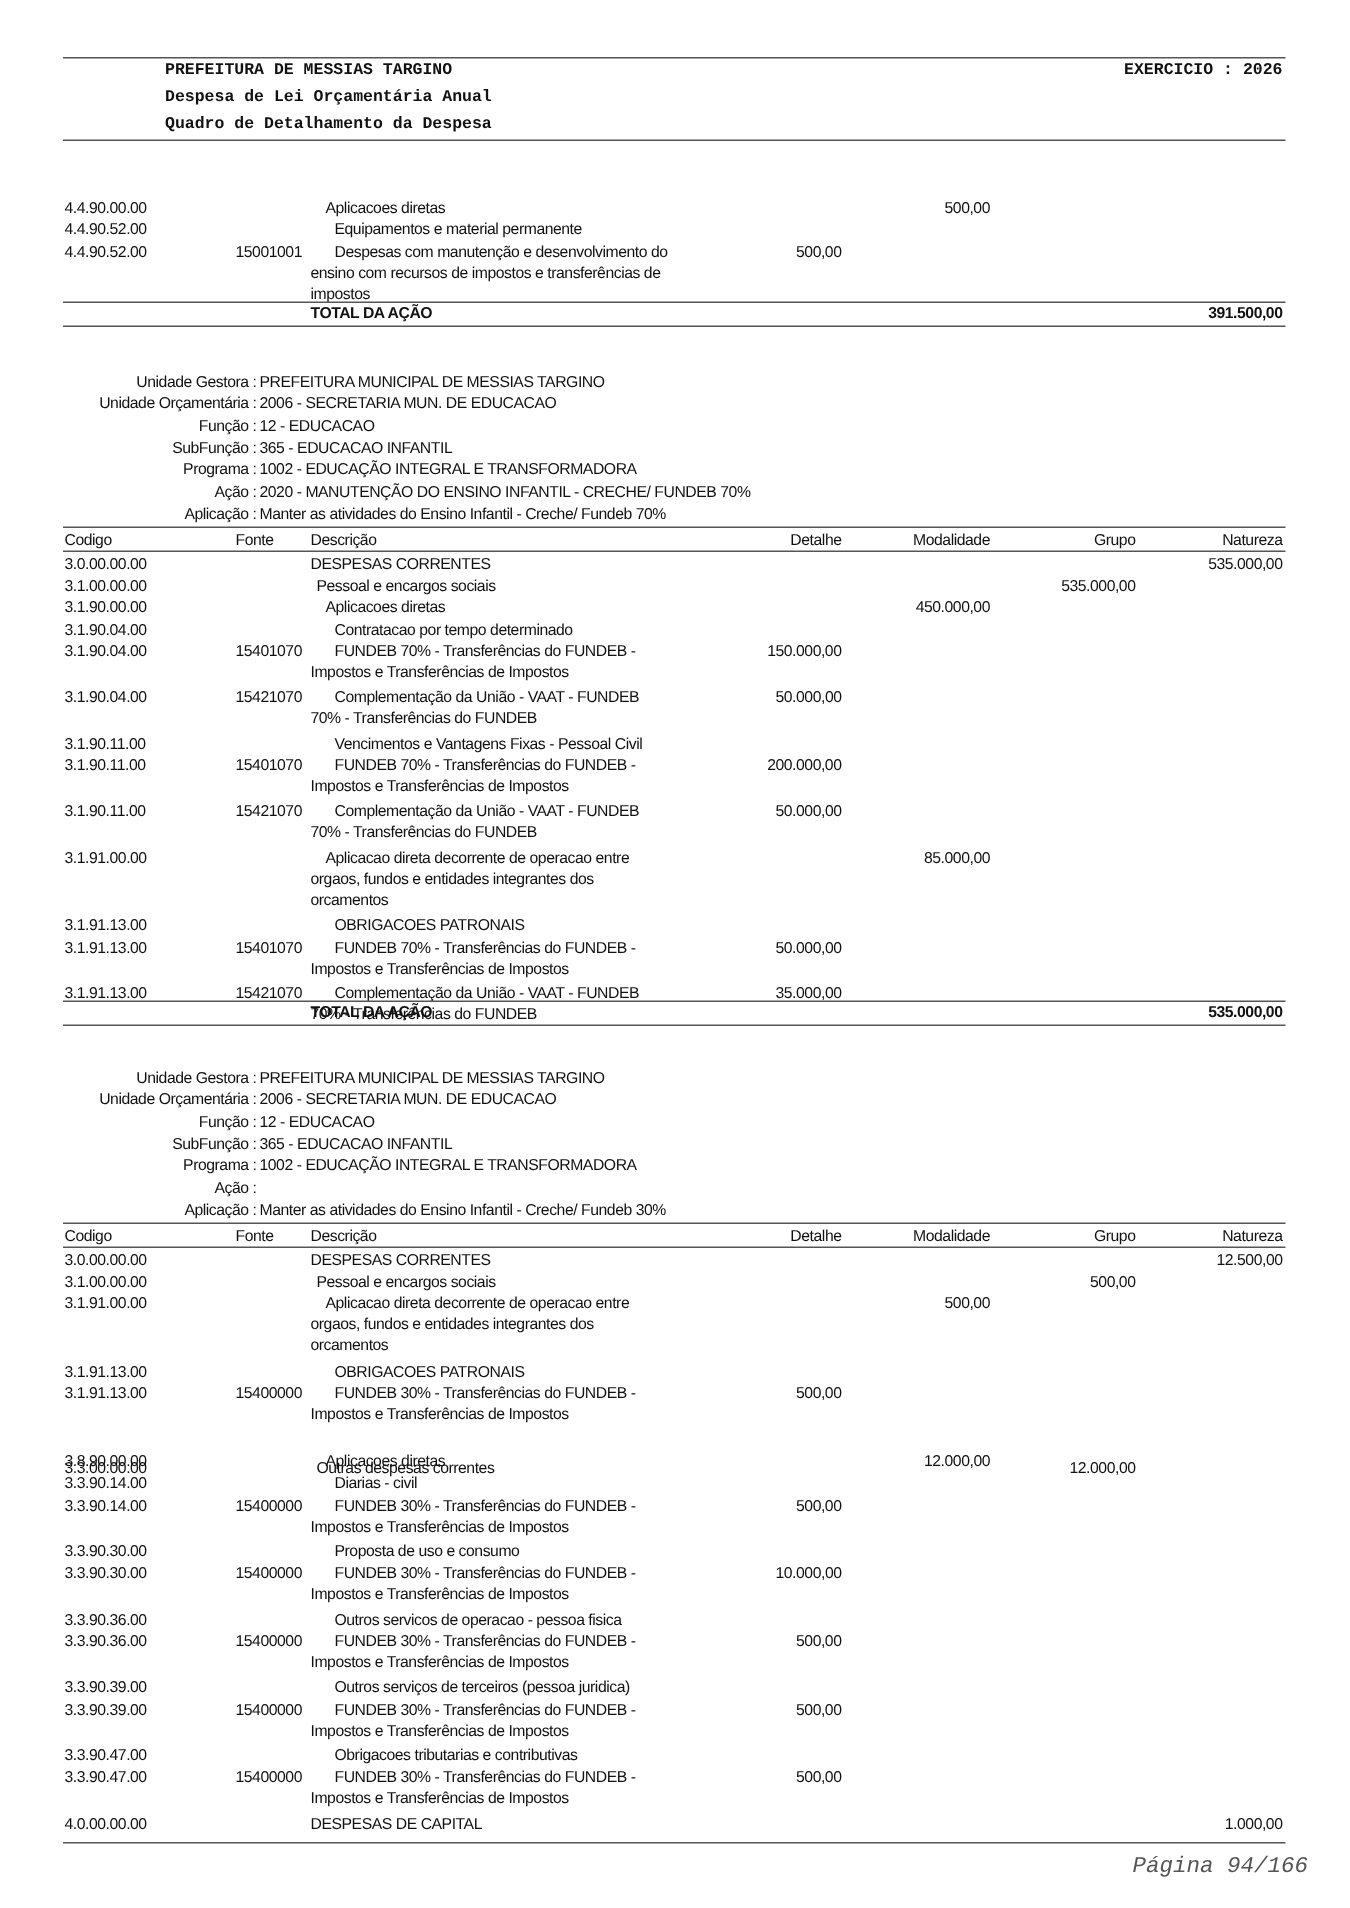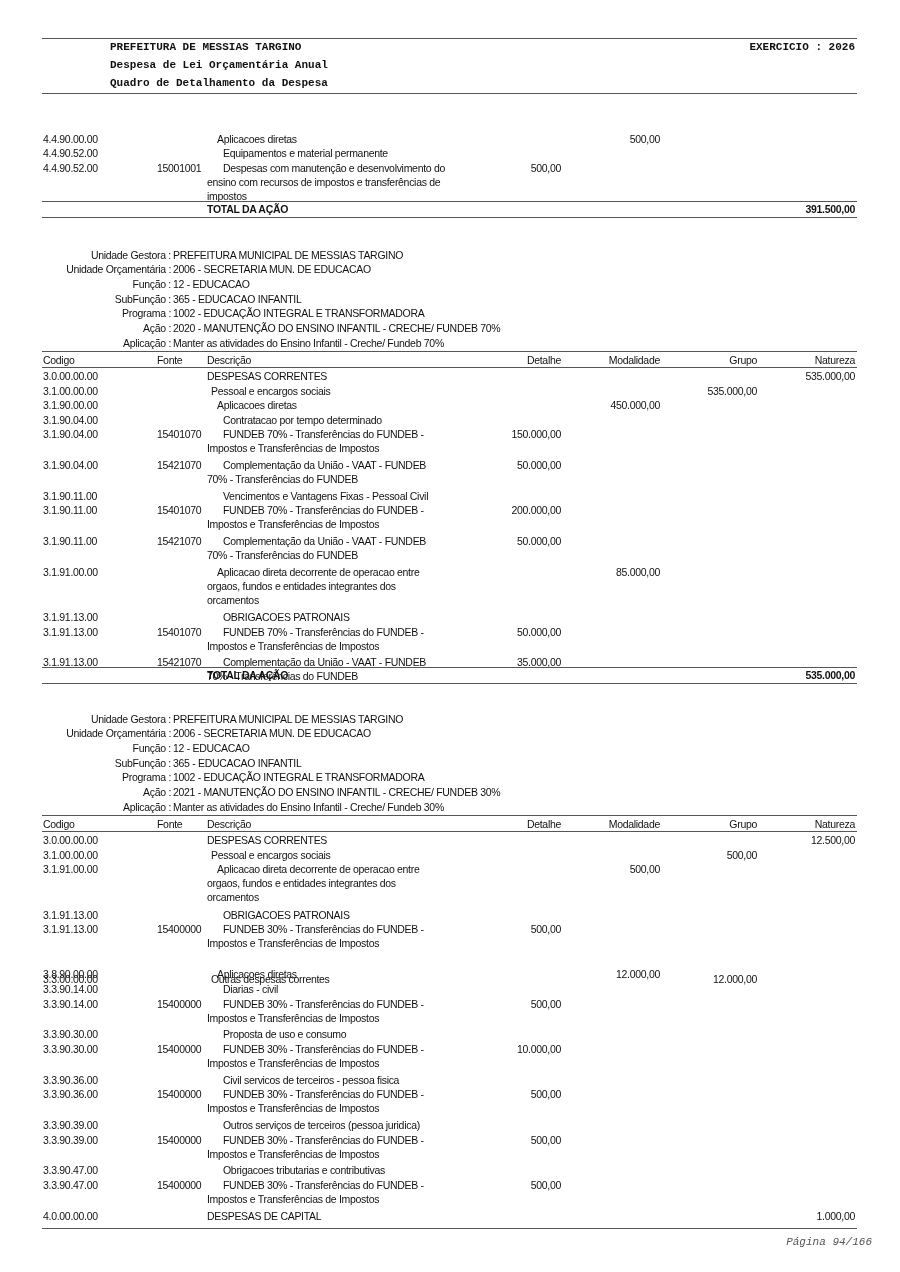--- a/index.html
+++ b/index.html
@@ -2,21 +2,21 @@
 <html><head>
 <meta charset="utf-8">
 <style>
   html, body { margin: 0; padding: 0; background: #ffffff; }
   body { width: 900px; height: 1272px; position: relative; overflow: hidden; color: #111; }
   .page { position: absolute; left: 0; top: 0; width: 900px; height: 1272px; }
 
   .hr { position: absolute; left: 42px; width: 815px; height: 0; border-top: 1.5px solid #555; }
 
   .hdr { position: absolute; font-family: "Liberation Mono", "DejaVu Sans Mono", monospace; font-weight: bold; font-size: 11px; color: #111; letter-spacing: 0; }
-  .footer { position: absolute; font-family: "Liberation Mono", "DejaVu Sans Mono", monospace; font-style: italic; font-size: 11px; color: #555; }
+  .footer { position: absolute; font-family: "Liberation Mono", "DejaVu Sans Mono", monospace; font-style: italic; font-size: 15px; color: #555; }
 
   .sans { font-family: "Liberation Sans", "DejaVu Sans", sans-serif; font-size: 10.5px; letter-spacing: -0.3px; }
 
   .row { position: absolute; left: 42px; width: 815px; height: 14px; line-height: 14px; }
   .row span { position: absolute; top: 0; white-space: nowrap; }
   .c-code { left: 1px; }
   .c-fonte { left: 96px; margin-left: 19px; }
   .c-desc { left: 165px; }
   .c-det { right: 296px; text-align: right; }
   .c-mod { right: 197px; text-align: right; }
@@ -218,21 +218,20 @@
     <div class="meta" style="top:756px; left:0; width:900px;">
       <span class="lbl">SubFunção :</span>
       <span class="val">365 - EDUCACAO INFANTIL</span>
     </div>
     <div class="meta" style="top:770px; left:0; width:900px;">
       <span class="lbl">Programa :</span>
       <span class="val">1002 - EDUCAÇÃO INTEGRAL E TRANSFORMADORA</span>
     </div>
     <div class="meta" style="top:785px; left:0; width:900px;">
       <span class="lbl">Ação :</span>
-      <span class="val">2021 - MANUTENÇÃO DO ENSINO INFANTIL - CRECHE/ FUNDEB 30%</span>
     </div>
     <div class="meta" style="top:800px; left:0; width:900px;">
       <span class="lbl">Aplicação :</span>
       <span class="val">Manter as atividades do Ensino Infantil - Creche/ Fundeb 30%</span>
     </div>
 
     <div class="hr" style="top:815px;"></div>
     <div class="row th" style="top:817px;">
       <span class="c-code">Codigo</span>
       <span class="c-fonte">Fonte</span>
@@ -300,21 +299,21 @@
         </div>
         <div class="row" style="top: 1041.9px;">
           <span class="c-code">3.3.90.30.00</span>
           <span class="c-fonte">15400000</span>
           <span class="c-desc ind3">FUNDEB 30% - Transferências do FUNDEB -</span>
           <span class="c-det">10.000,00</span>
           <span class="wrap">Impostos e Transferências de Impostos</span>
         </div>
         <div class="row" style="top: 1072.6px;">
           <span class="c-code">3.3.90.36.00</span>
-          <span class="c-desc ind3">Civil servicos de terceiros - pessoa fisica</span>
+          <span class="c-desc ind3">Outros servicos de operacao - pessoa fisica</span>
         </div>
         <div class="row" style="top: 1087.2px;">
           <span class="c-code">3.3.90.36.00</span>
           <span class="c-fonte">15400000</span>
           <span class="c-desc ind3">FUNDEB 30% - Transferências do FUNDEB -</span>
           <span class="c-det">500,00</span>
           <span class="wrap">Impostos e Transferências de Impostos</span>
         </div>
         <div class="row" style="top: 1117.9px;">
           <span class="c-code">3.3.90.39.00</span>

